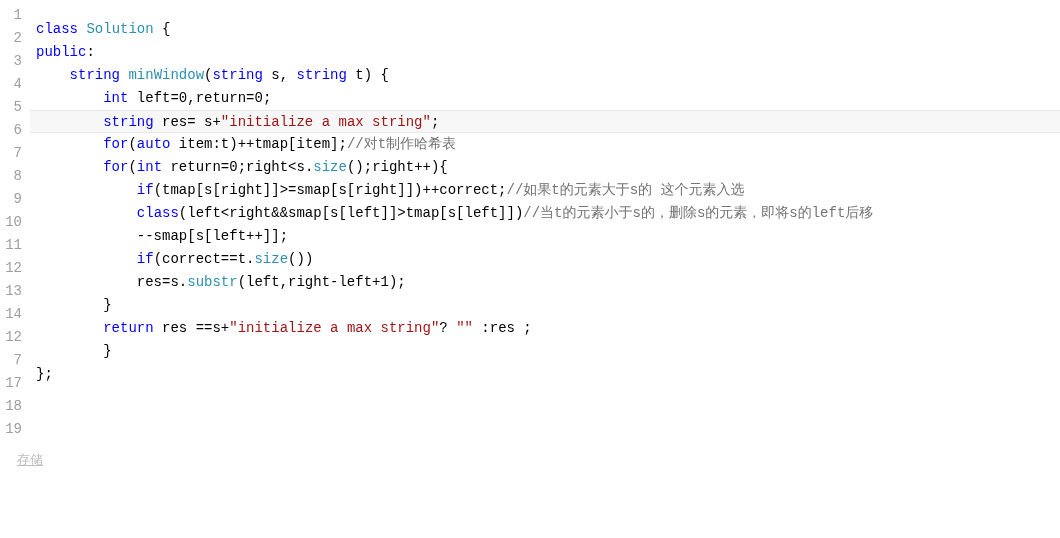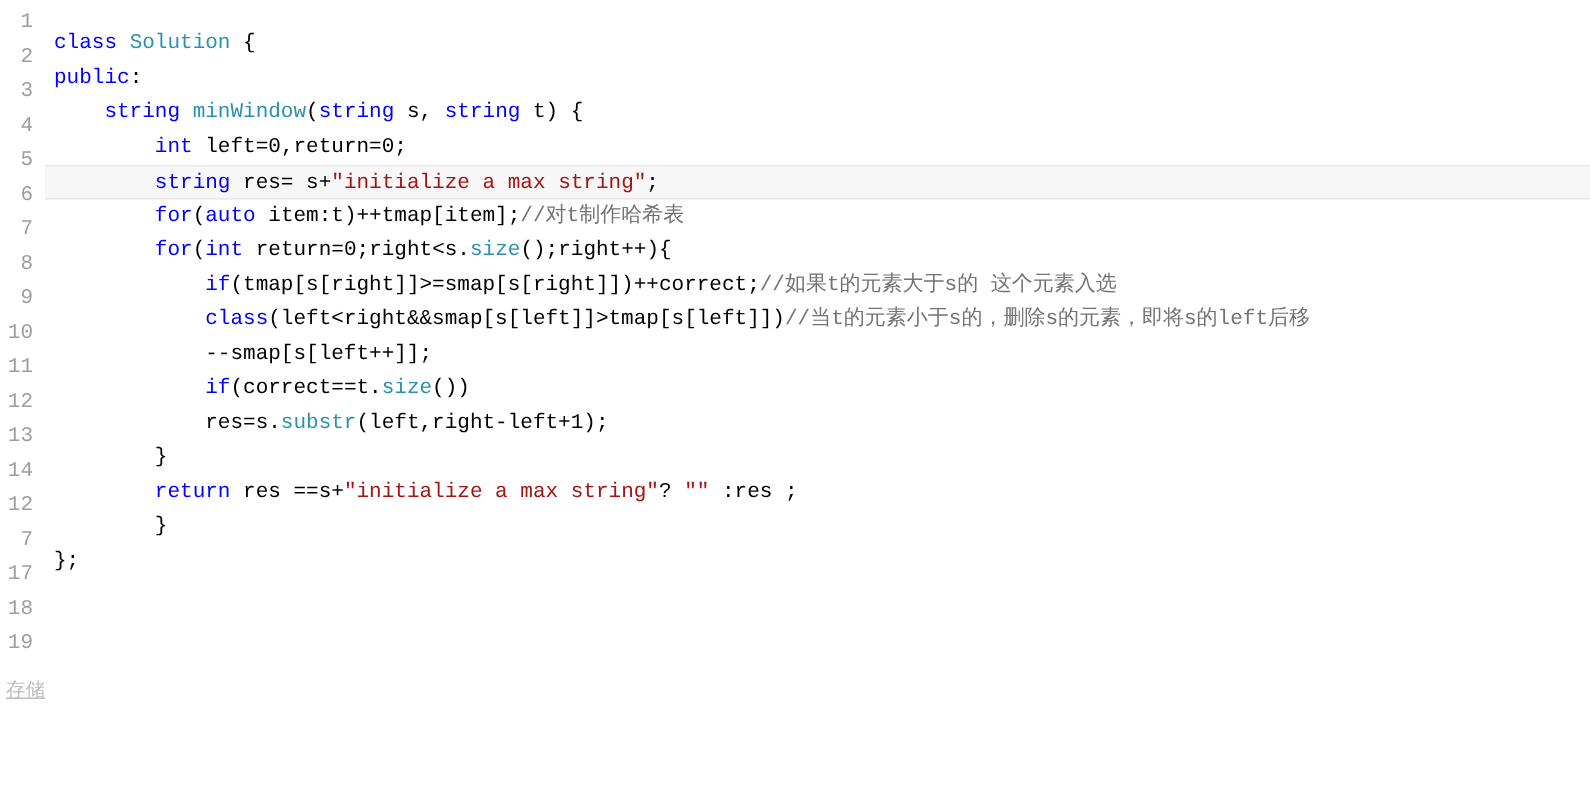--- a/index.html
+++ b/index.html
@@ -3,21 +3,21 @@
 <meta charset="utf-8">
 <style>
 * { margin: 0; padding: 0; box-sizing: border-box; }
 body { font-family: Consolas, 'Courier New', monospace; font-size: 14px; background: #fff; width: 1060px; }
 .editor { display: flex; }
 .gutter { background: #fff; text-align: right; padding: 4px 8px 4px 4px; color: #9e9e9e; user-select: none; min-width: 30px; }
 .gutter .ln { height: 23px; line-height: 23px; }
 .code { flex: 1; padding: 18px 0; }
 .line { height: 23px; line-height: 23px; white-space: pre; padding-left: 6px; }
 .line.hl { background: #f7f7f7; border-top: 1px solid #e8e8e8; border-bottom: 1px solid #e8e8e8; }
-.footer { color: #bdbdbd; font-size: 13px; padding: 6px 4px; text-decoration: underline; }
+.footer { color: #bdbdbd; font-size: 13px; padding: 6px 17px; text-decoration: underline; }
 .kw { color: #0000ff; }
 .type { color: #2b91af; }
 .str { color: #a31515; }
 .cm { color: #737373; }
 .num { color: #000; }
 </style>
 </head>
 <body>
 
 <div class="editor">

